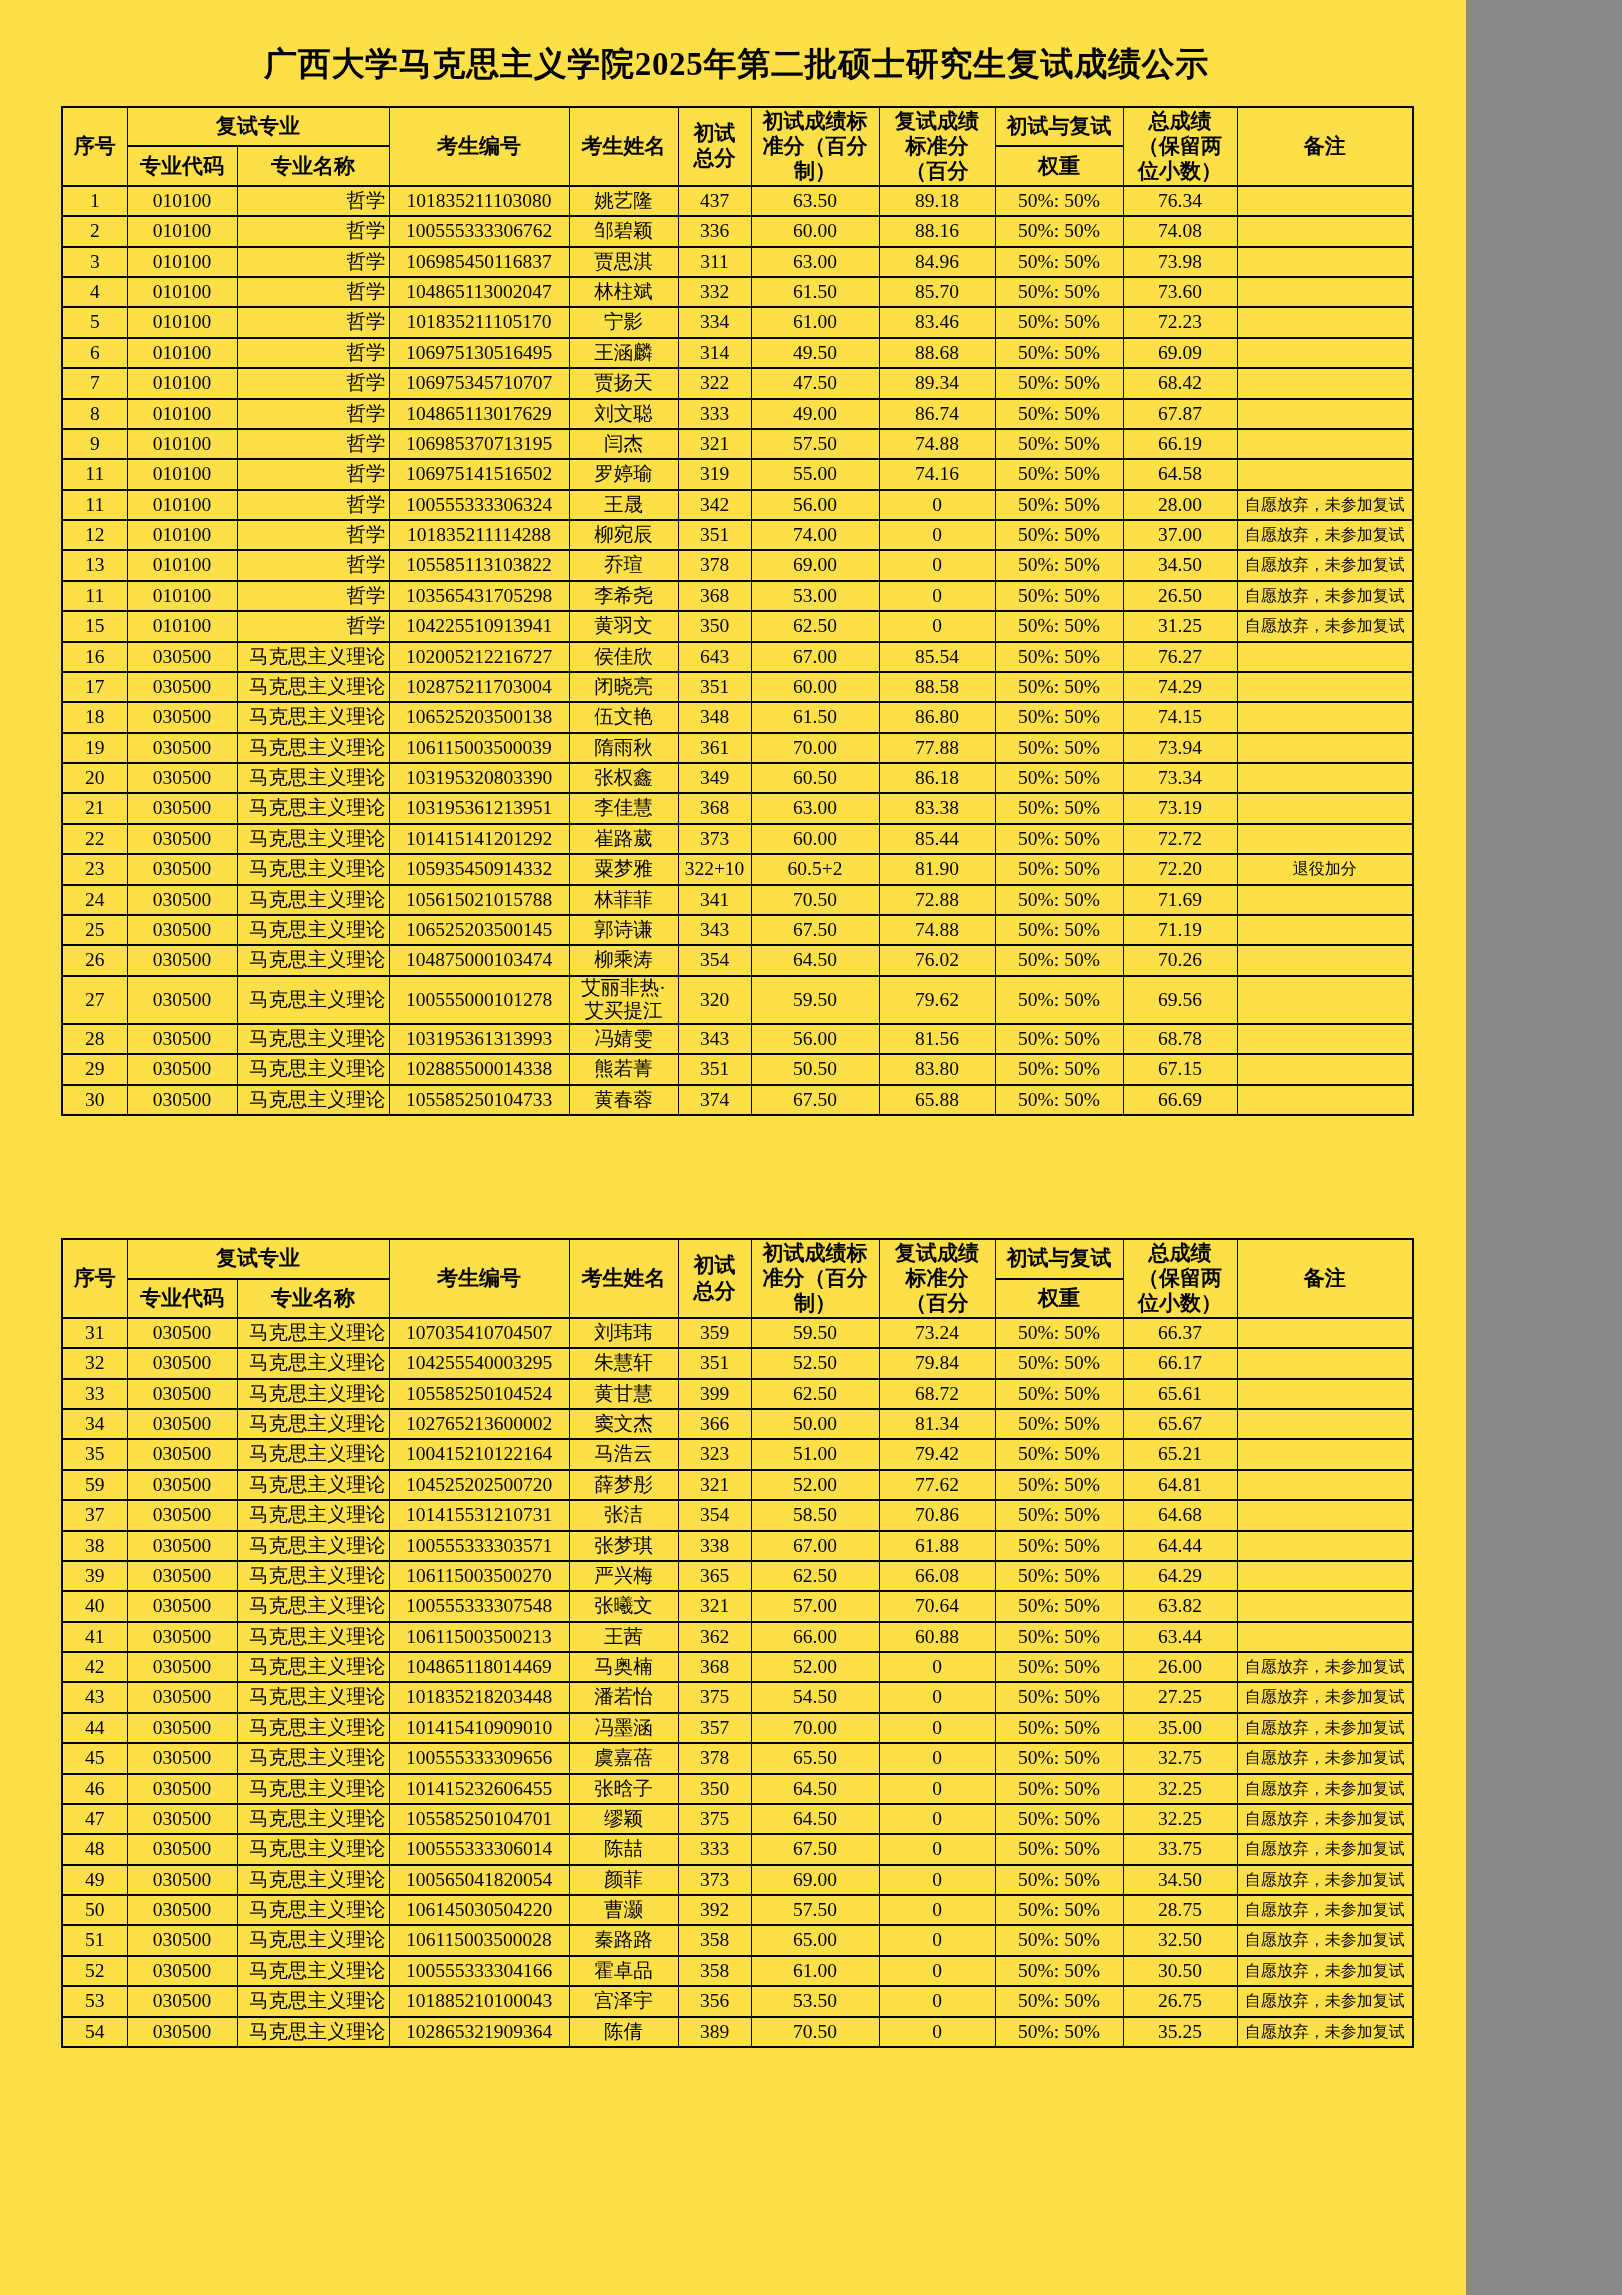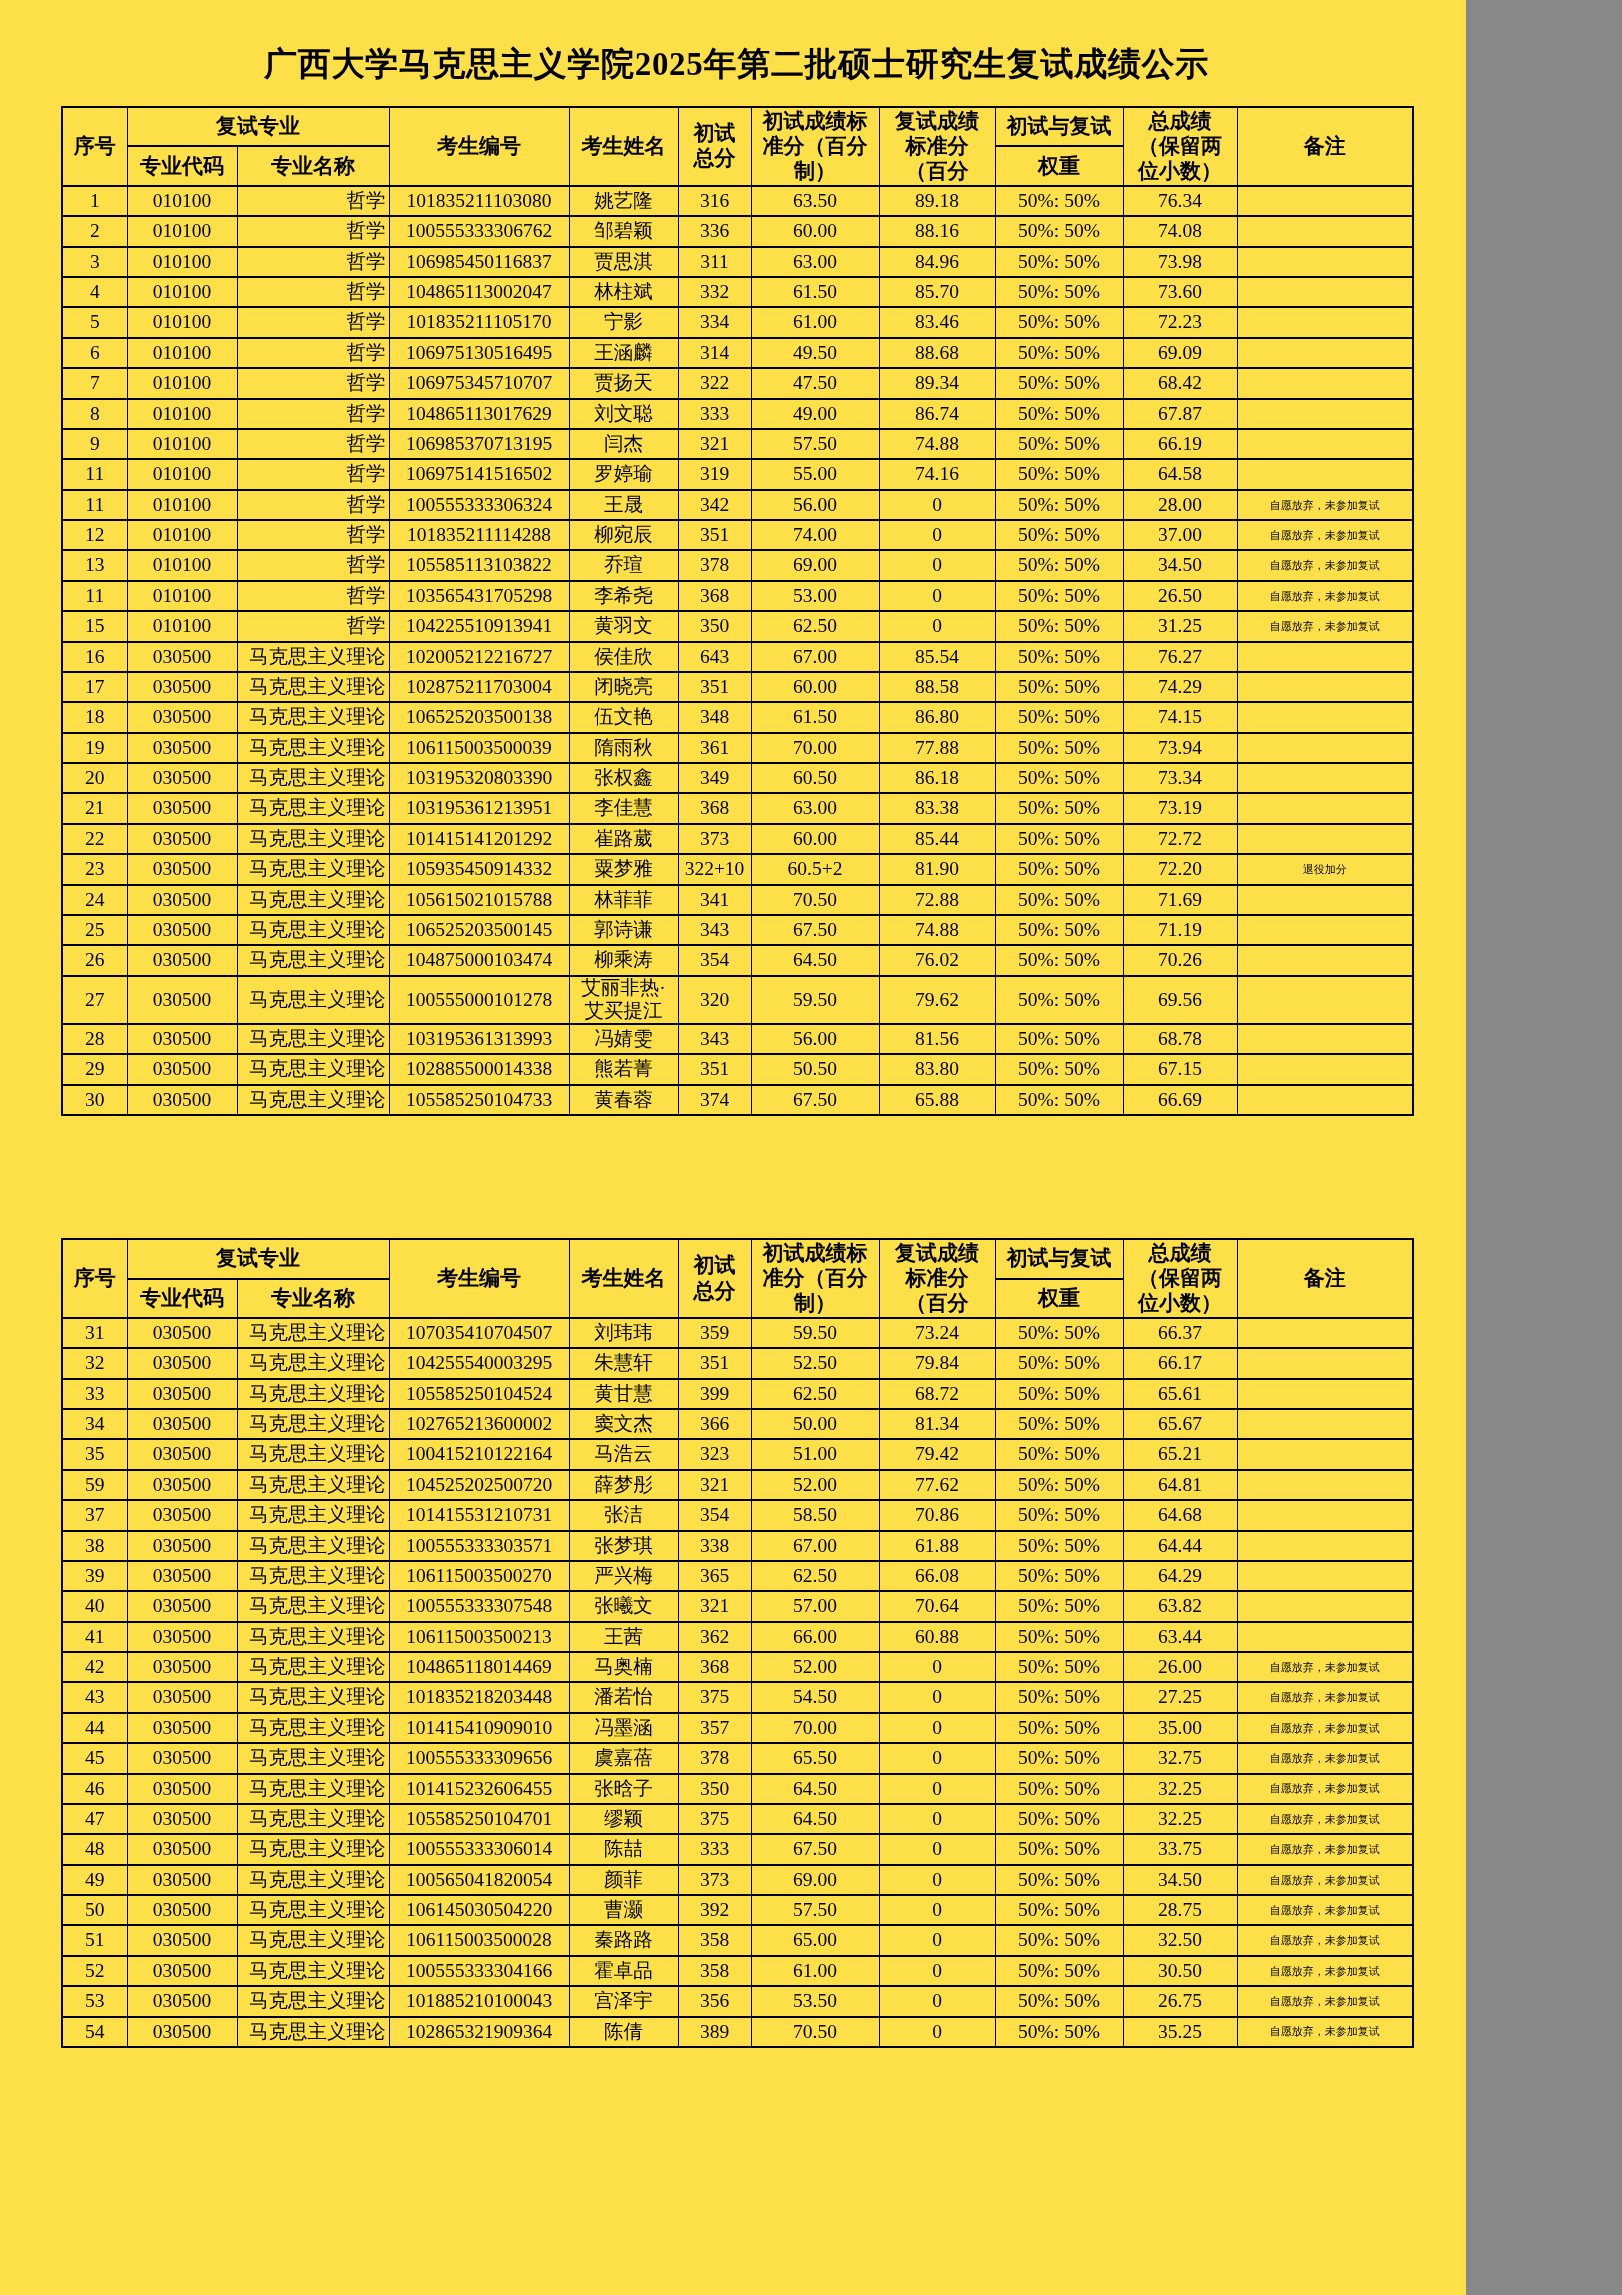--- a/index.html
+++ b/index.html
@@ -42,21 +42,21 @@
     white-space: pre-line;
     line-height: 1.2;
   }
   table.score-table thead tr { height: 39px; }
   table.score-table td {
     font-size: 19.5px;
     height: 27px;
     line-height: 1.15;
   }
   table.score-table td.left { text-align: right; padding-left: 5.8px; }
-  table.score-table td:last-child { font-size: 11px; margin-left: 39px; }
+  table.score-table td:last-child { font-size: 16px; margin-left: 39px; }
   .table-gap { height: 122px; }
   col.c-serial { width: 65px; }
   col.c-code   { width: 110px; }
   col.c-major  { width: 152px; }
   col.c-id     { width: 180px; }
   col.c-name   { width: 109px; }
   col.c-total0 { width: 73px; }
   col.c-std1   { width: 128px; }
   col.c-std2   { width: 116px; }
   col.c-weight { width: 128px; }
@@ -111,21 +111,21 @@
           <th>权重</th>
         </tr>
       </thead>
       <tbody>
           <tr>
             <td>1</td>
             <td>010100</td>
             <td class="left">哲学</td>
             <td>101835211103080</td>
             <td>姚艺隆</td>
-            <td>316</td>
+            <td>437</td>
             <td>63.50</td>
             <td>89.18</td>
             <td>50%: 50%</td>
             <td>76.34</td>
             <td></td>
           </tr>
           <tr>
             <td>2</td>
             <td>010100</td>
             <td class="left">哲学</td>

